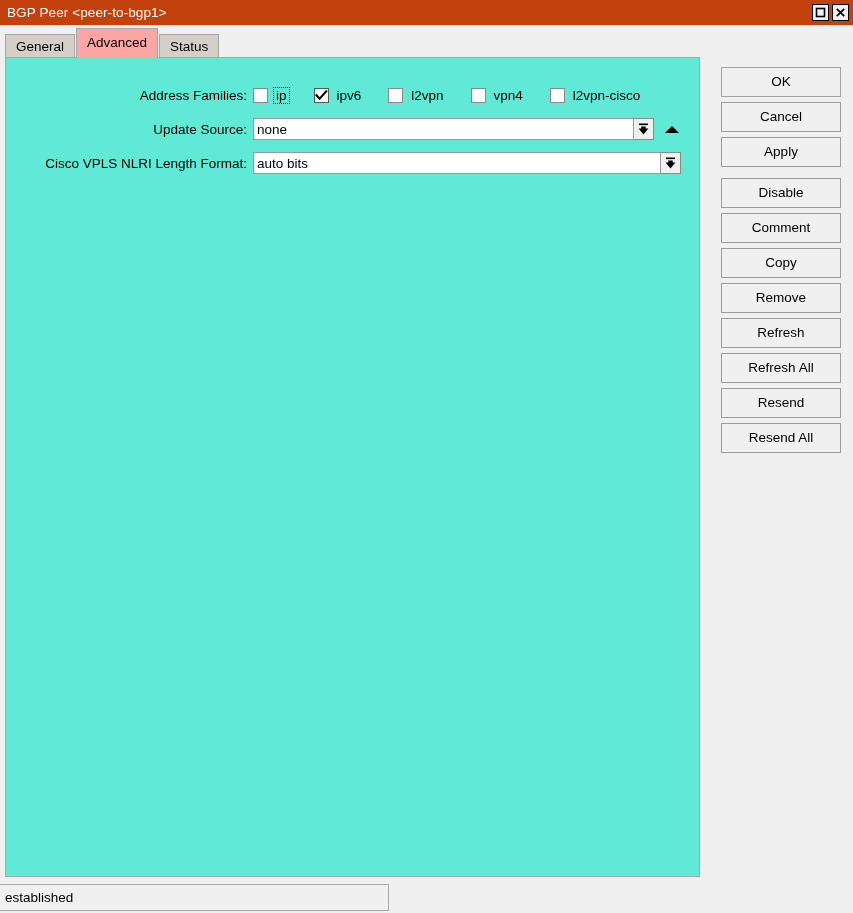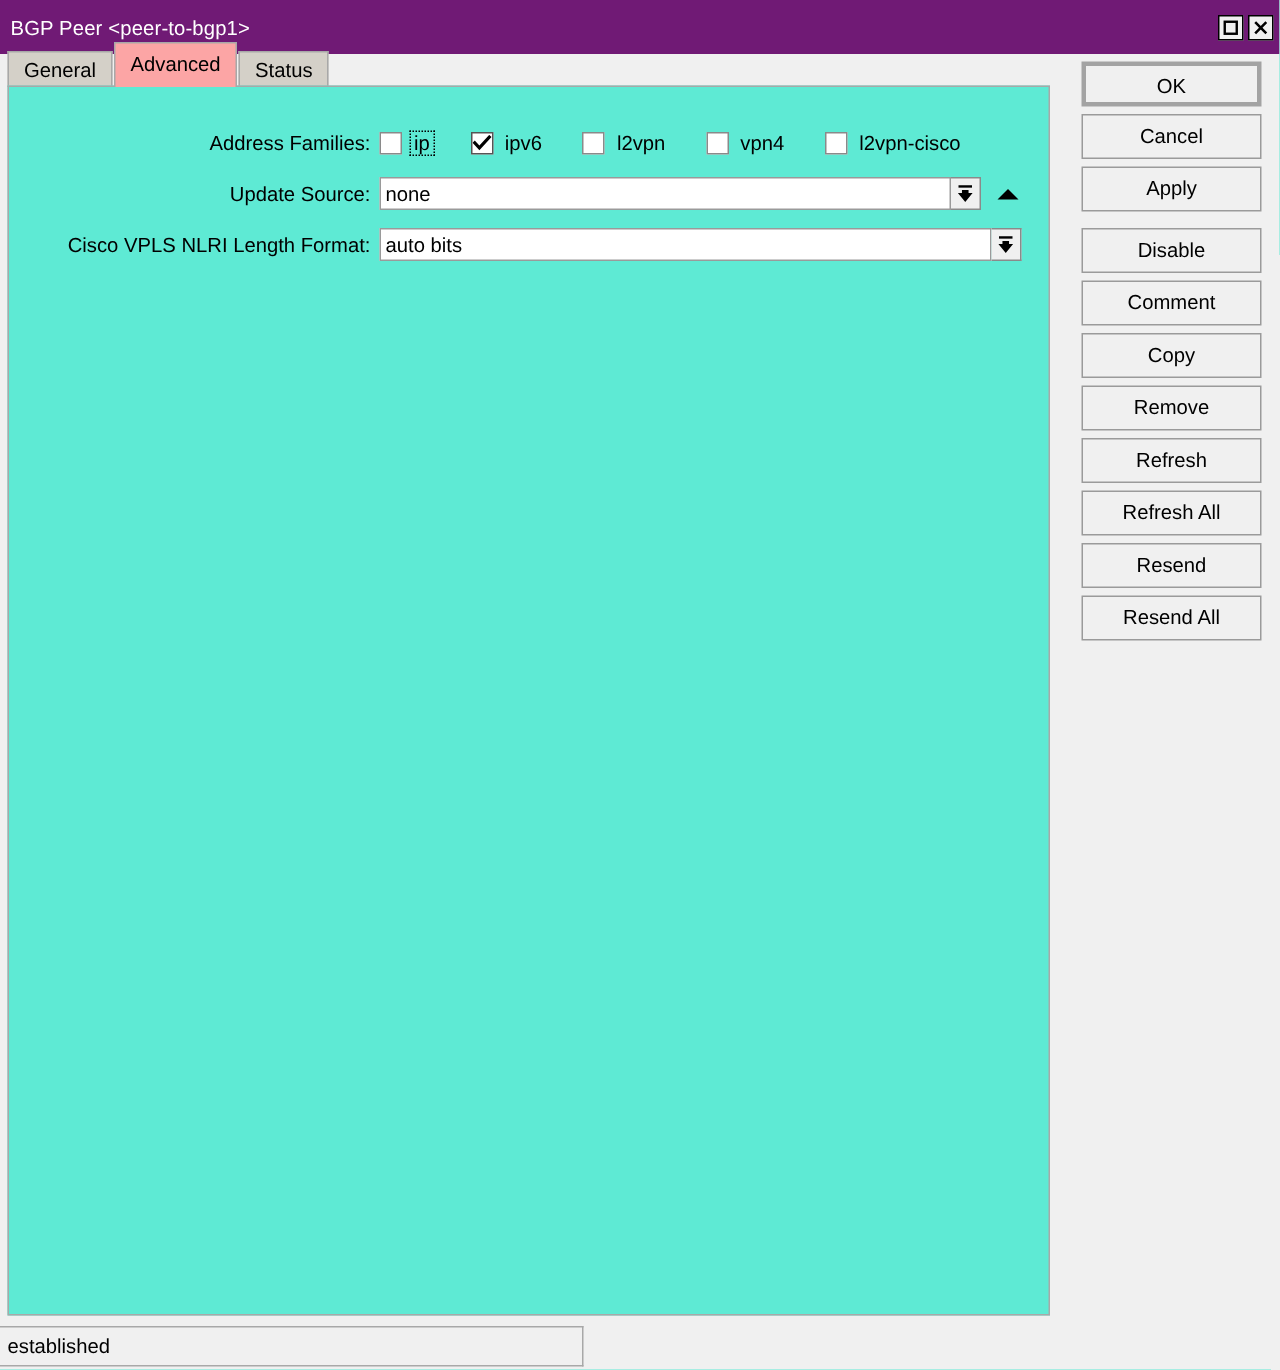--- a/index.html
+++ b/index.html
@@ -14,22 +14,22 @@
     font-size: 13.5px;
     color: #000;
     overflow: hidden;
     position: relative;
   }
 
   
   .titlebar {
     position: absolute;
     left: 0; top: 0;
-    width: 853px; height: 36px;
-    background: #701a75;
+    width: 853px; height: 25px;
+    background: #c2410c;
     display: flex;
     align-items: center;
     justify-content: space-between;
   }
   .titlebar-text {
     color: #ffffff;
     font-size: 13.5px;
     padding-left: 7px;
     white-space: nowrap;
     letter-spacing: 0.1px;
@@ -197,21 +197,22 @@
     border: 1px solid #9a9a9a;
     box-sizing: border-box;
     text-align: center;
     font-family: "Liberation Sans", sans-serif;
     font-size: 13.5px;
     color: #000;
     white-space: nowrap;
     padding: 0;
   }
   .side-btn.default {
-    border: 3px solid #a3a3a3;
+    border: 1px solid #a3a3a3;
+    margin-top: 26px;
   }
   .side-btn.gap-after { margin-bottom: 11px; }
 
   
   .statusbar {
     position: absolute;
     left: 0; top: 884px;
     width: 853px;
     height: 27px;
     display: flex;

